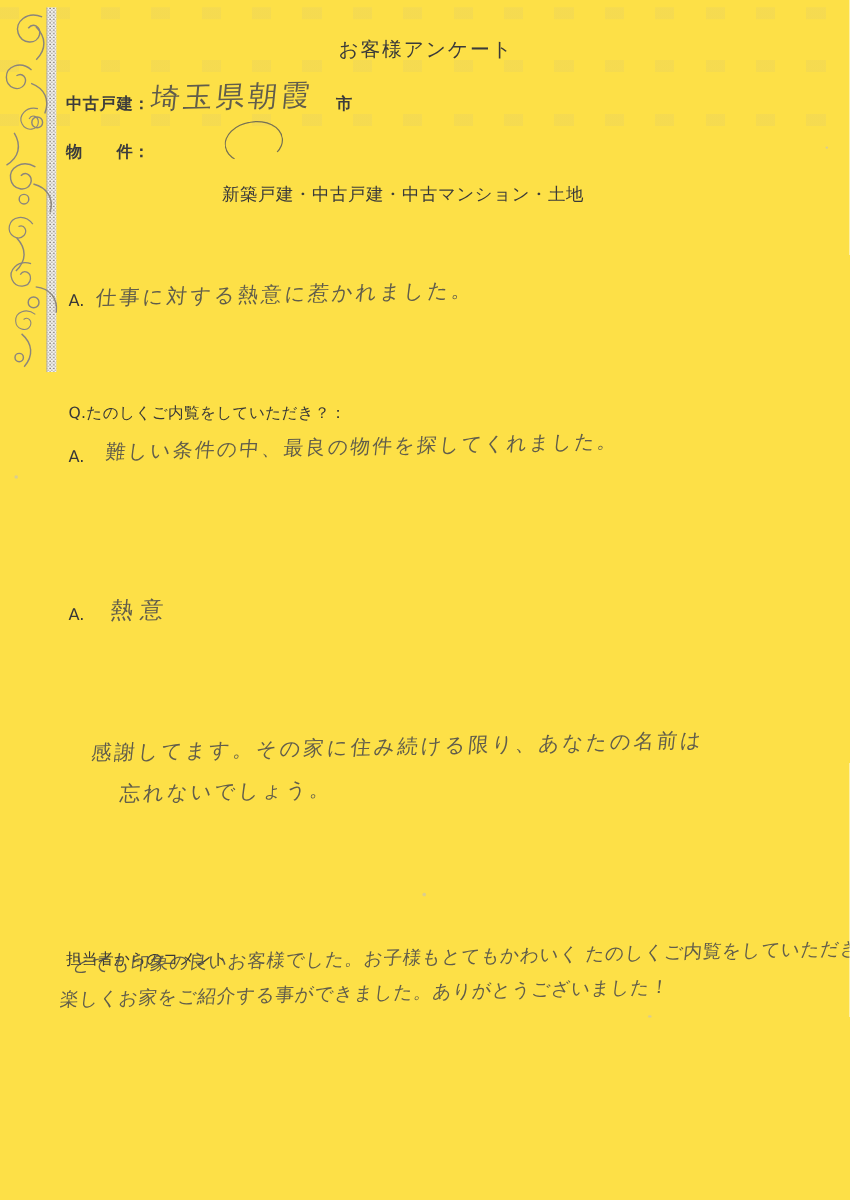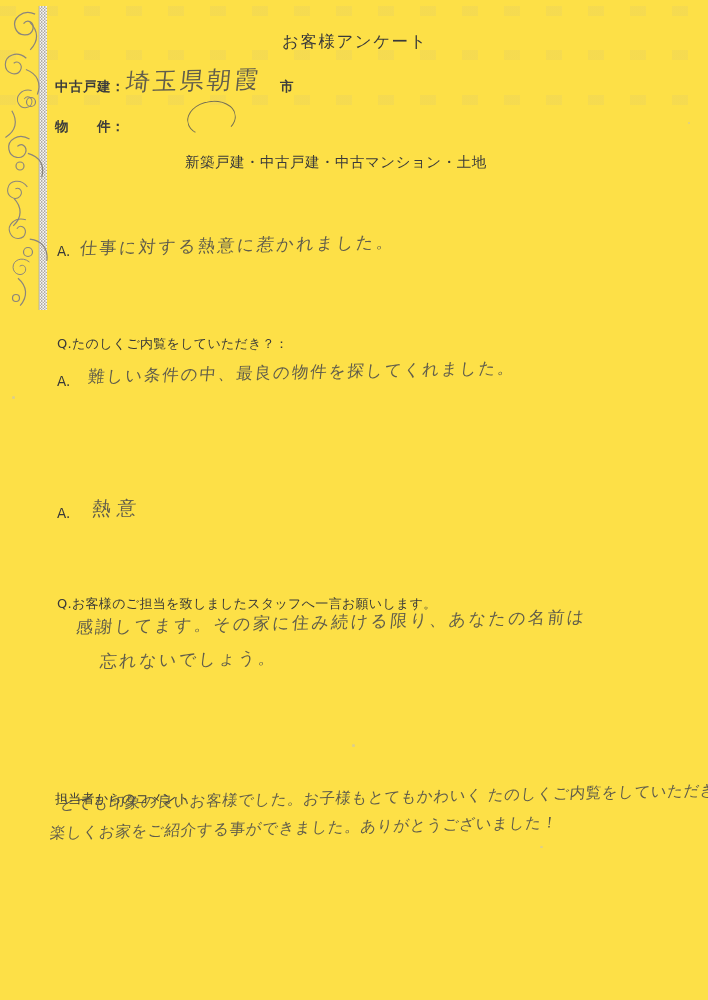--- a/index.html
+++ b/index.html
@@ -109,21 +109,20 @@
   <span class="abs alabel" style="left:57px;top:243px;">A.</span>
   <span class="abs hw hw-a1">仕事に対する熱意に惹かれました。</span>
 
   <span class="abs qtext" style="left:57px;top:335px;">Q.たのしくご内覧をしていただき？：</span>
   <span class="abs alabel" style="left:57px;top:373px;">A.</span>
   <span class="abs hw hw-a2">難しい条件の中、最良の物件を探してくれました。</span>
 
   <span class="abs alabel" style="left:57px;top:505px;">A.</span>
   <span class="abs hw hw-a3">熱意</span>
 
-  <span class="abs qtext" style="left:57px;top:595px;">Q.お客様のご担当を致しましたスタッフへ一言お願いします。</span>
   <span class="abs hw hw-a4l1">感謝してます。その家に住み続ける限り、あなたの名前は</span>
   <span class="abs hw hw-a4l2">忘れないでしょう。</span>
 
   <span class="abs qtext" style="left:55px;top:790px;">担当者からのコメント</span>
   <span class="abs hw hw-c1">とても印象の良いお客様でした。お子様もとてもかわいく たのしくご内覧をしていただき</span>
   <span class="abs hw hw-c2">楽しくお家をご紹介する事ができました。ありがとうございました！</span>
 
 </div>
 
 </body></html>

